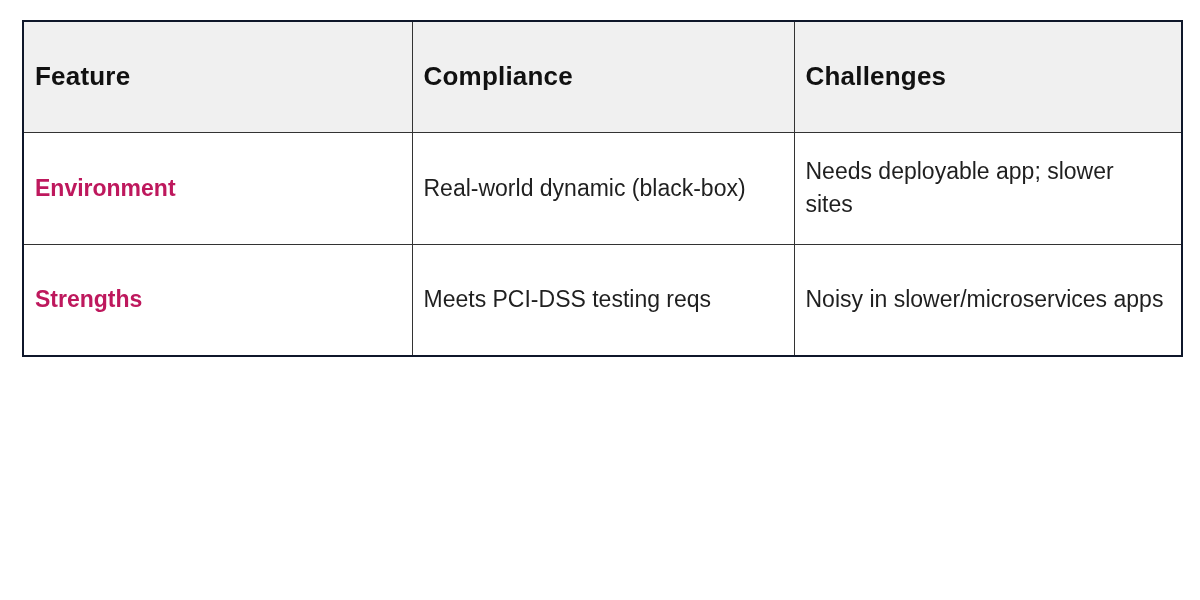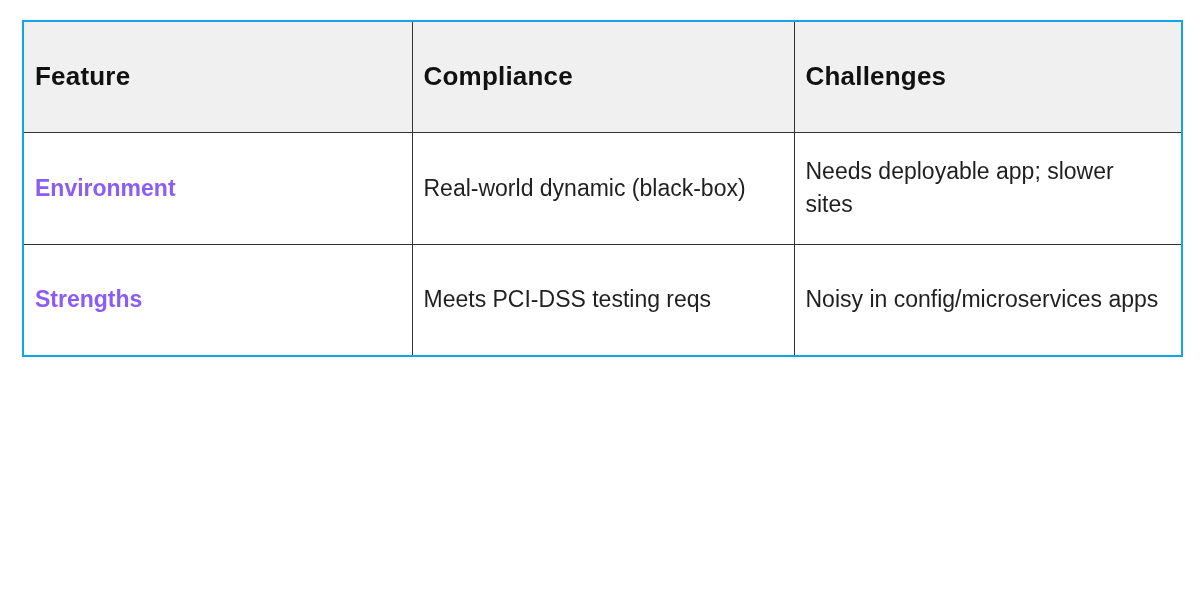--- a/index.html
+++ b/index.html
@@ -10,21 +10,21 @@
     height: 600px;
     font-family: "Liberation Sans", sans-serif;
     color: #1a1a1a;
     overflow: hidden;
   }
   table.cmp {
     border-collapse: collapse;
     table-layout: fixed;
     width: 1159px;
     margin: 20px 0 16px 22px;
-    border: 2px solid #0ea5e9;
+    border: 2px solid #0f172a;
   }
   col.c1 { width: 389px; }
   col.c2 { width: 382px; }
   col.c3 { width: 388px; }
   th, td {
     border: 1px solid #333333;
     text-align: left;
     vertical-align: middle;
     padding: 10px 16px 10px 11px;
     box-sizing: border-box;
@@ -40,21 +40,21 @@
   }
   tbody td {
     height: 112px;
     font-size: 23px;
     line-height: 33px;
     font-weight: 400;
     color: #1f1f1f;
   }
   tbody td.feat {
     font-weight: 700;
-    color: #8b5cf6;
+    color: #be185d;
     font-size: 23px;
   }
 </style>
 </head>
 <body>
 
 <table class="cmp">
   <colgroup>
     <col class="c1">
     <col class="c2">
@@ -69,16 +69,16 @@
   </thead>
   <tbody>
     <tr>
       <td class="feat">Environment</td>
       <td>Real-world dynamic (black-box)</td>
       <td>Needs deployable app; slower sites</td>
     </tr>
     <tr>
       <td class="feat">Strengths</td>
       <td>Meets PCI-DSS testing reqs</td>
-      <td>Noisy in config/microservices apps</td>
+      <td>Noisy in slower/microservices apps</td>
     </tr>
   </tbody>
 </table>
 
 </body></html>

